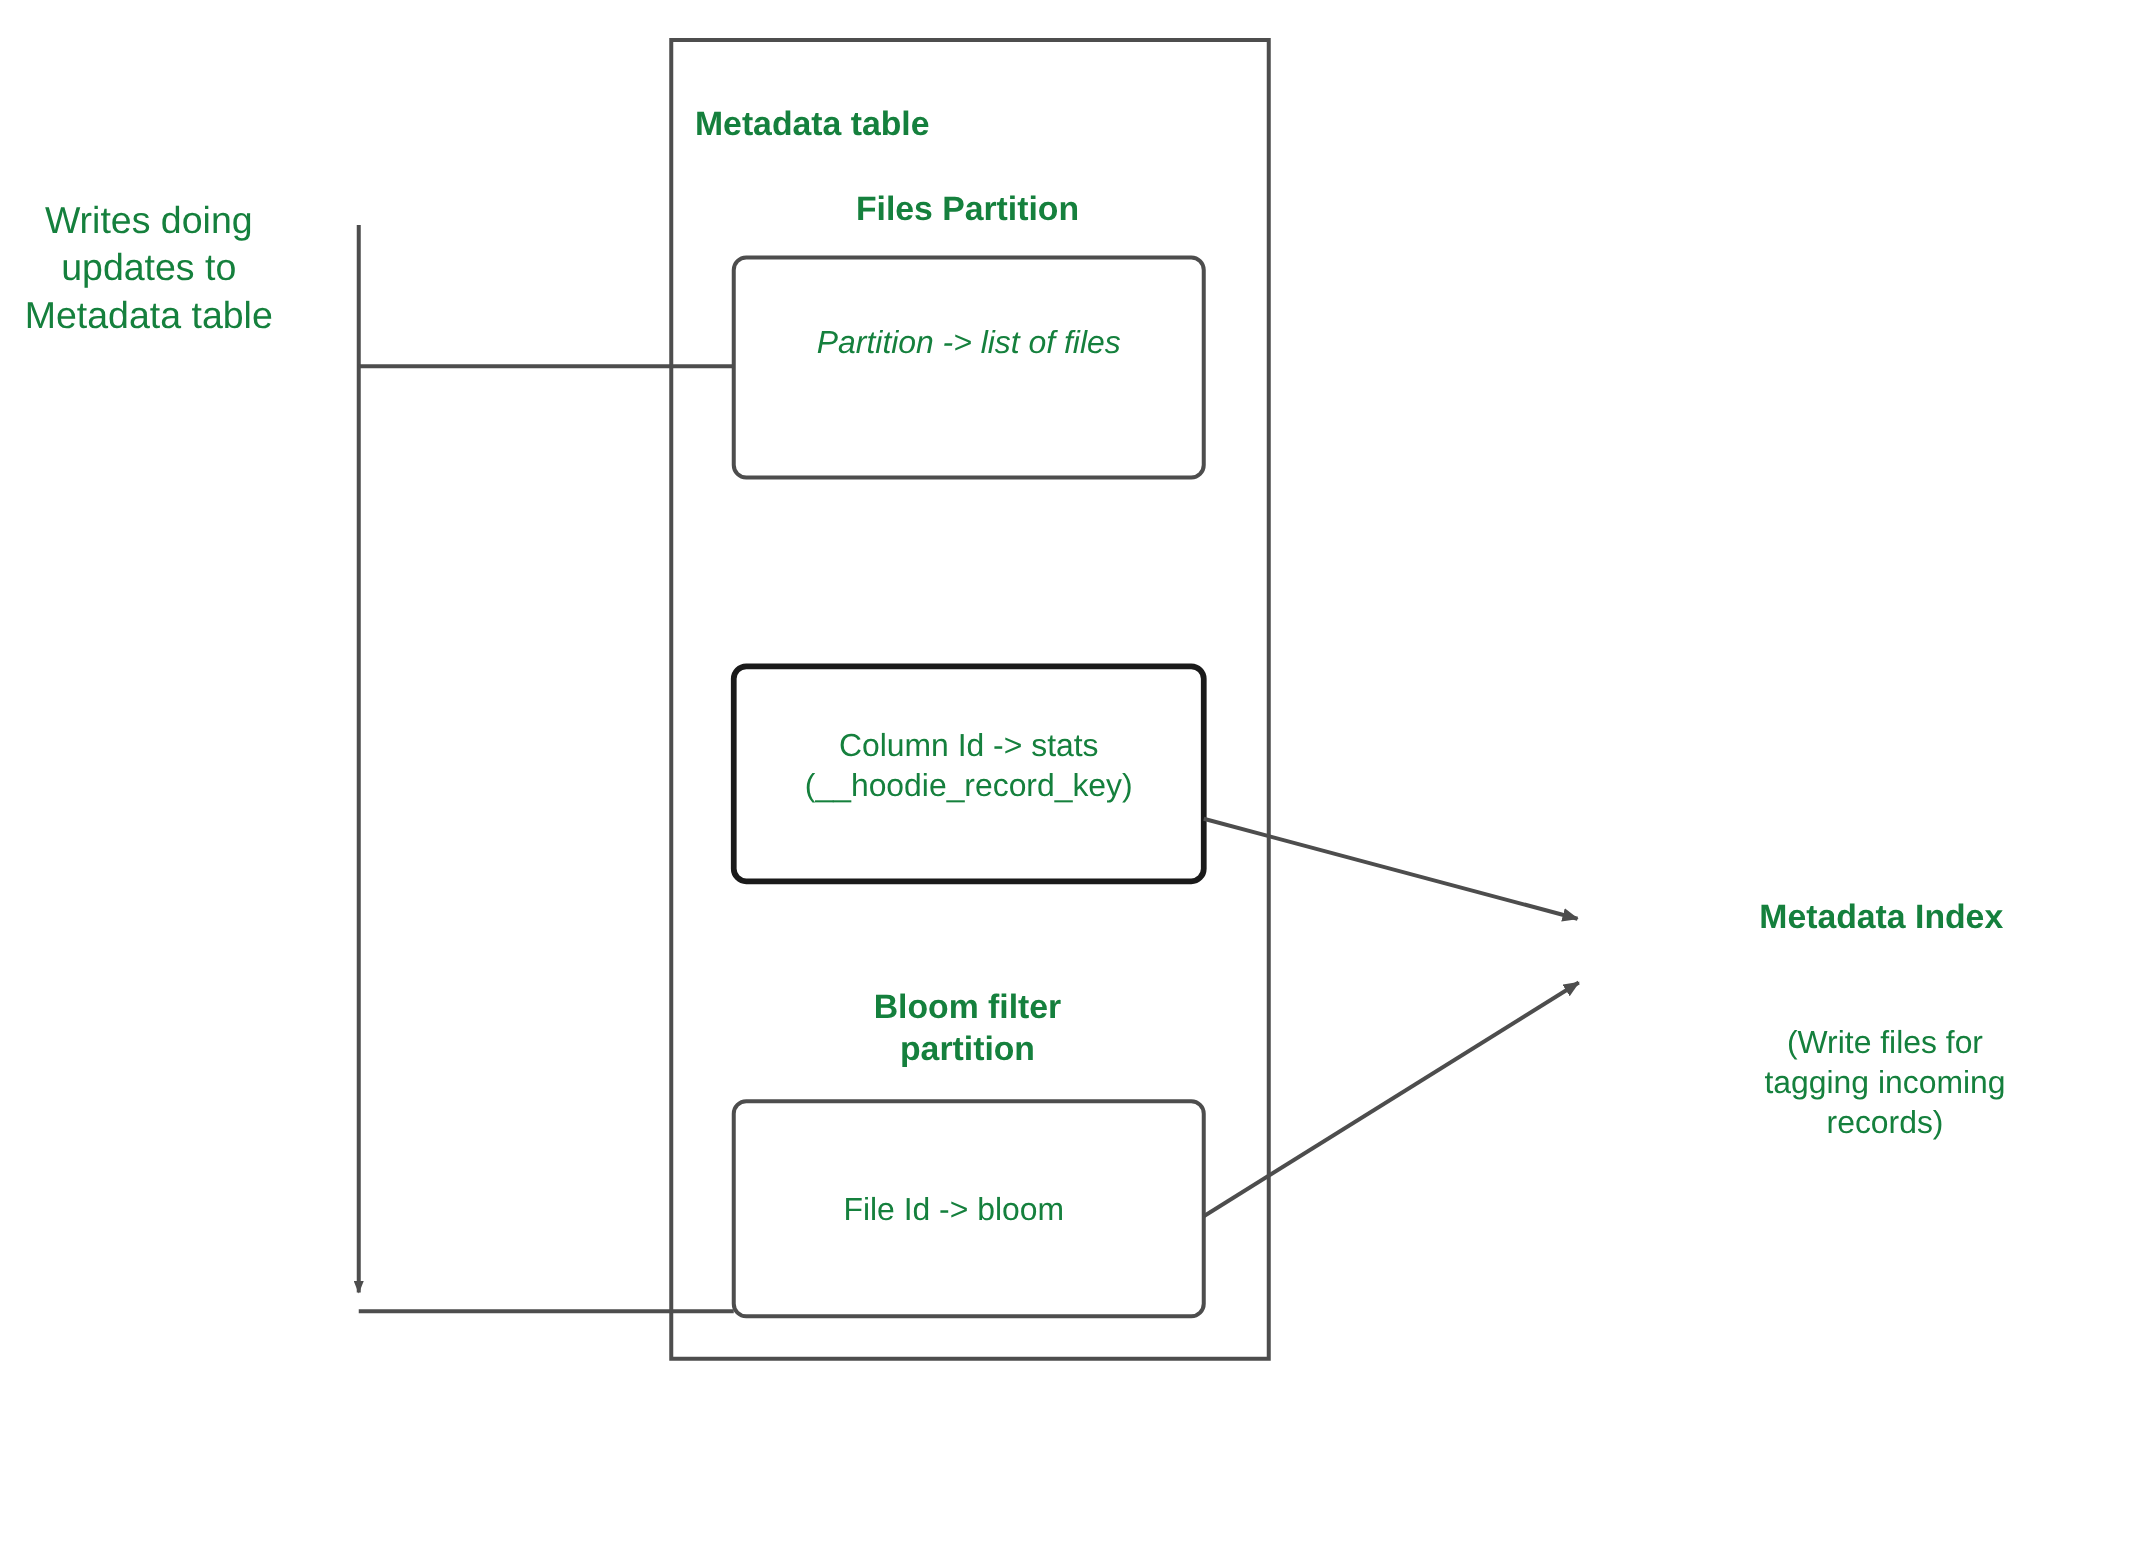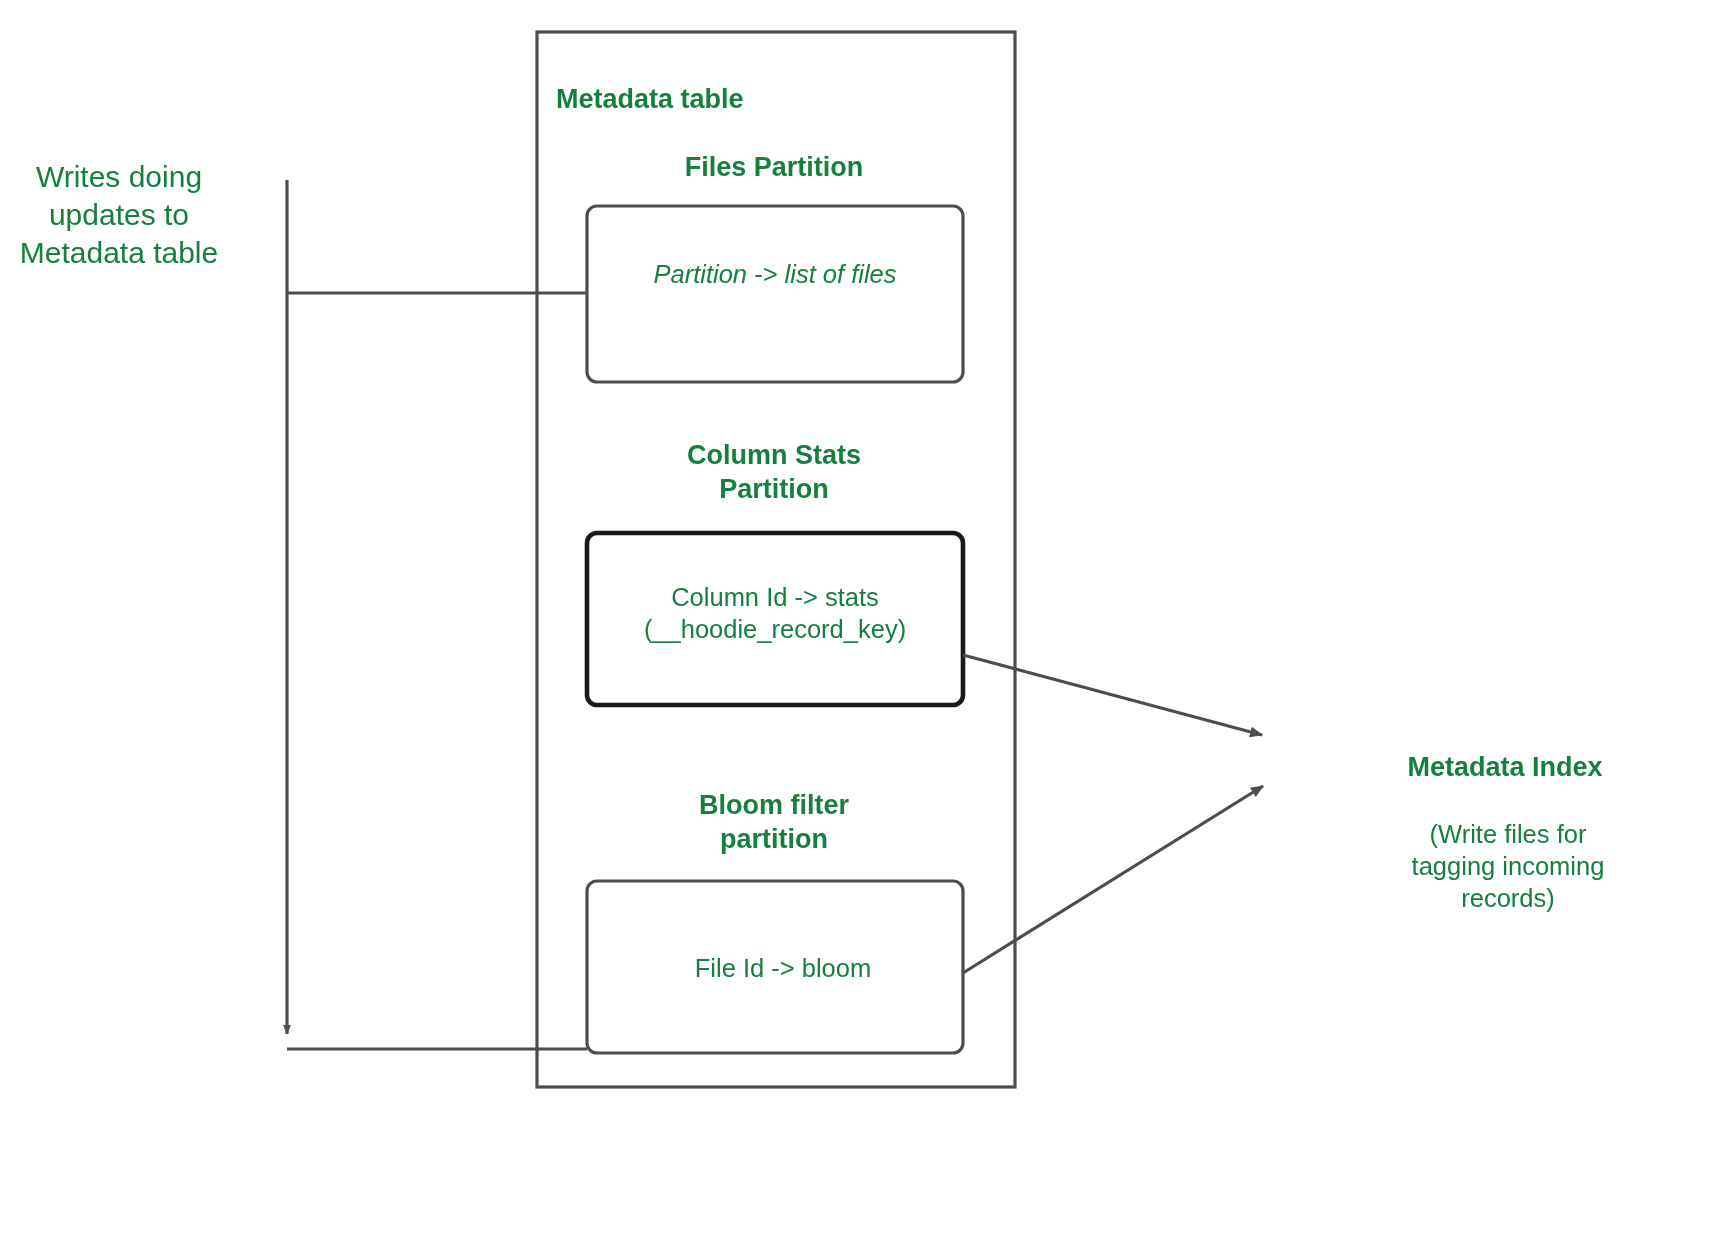--- a/index.html
+++ b/index.html
@@ -86,31 +86,29 @@
   }
   #colstats-box-text {
     left: 588px;
     top: 581px;
     width: 374px;
   }
   #bloom-box-text {
     left: 588px;
     top: 952px;
     width: 350px;
-    margin-left: 20px;
   }
 
   
   #metadata-index-title {
     left: 1295px;
     top: 716px;
     width: 420px;
     font-size: 27px;
     font-weight: bold;
-    margin-top: 34px;
   }
   #metadata-index-note {
     left: 1312px;
     top: 818px;
     width: 392px;
     font-size: 25.5px;
     font-weight: 400;
   }
 </style>
 </head>
@@ -150,22 +148,20 @@
   <div class="txt" id="writes-label">Writes doing
 updates to
 Metadata table</div>
 
   <div class="txt" id="metadata-table-title">Metadata table</div>
 
   <div class="txt" id="files-partition-title">Files Partition</div>
 
   <div class="txt boxtext" id="files-box-text">Partition -&gt; list of files</div>
 
-  <div class="txt" id="column-stats-partition-title">Column Stats
-Partition</div>
 
   <div class="txt" id="bloom-filter-partition-title">Bloom filter
 partition</div>
 
   <div class="txt boxtext" id="colstats-box-text">Column Id  -&gt; stats
 (__hoodie_record_key)</div>
 
   <div class="txt boxtext" id="bloom-box-text">File Id -&gt; bloom</div>
 
   <div class="txt" id="metadata-index-title">Metadata Index</div>

